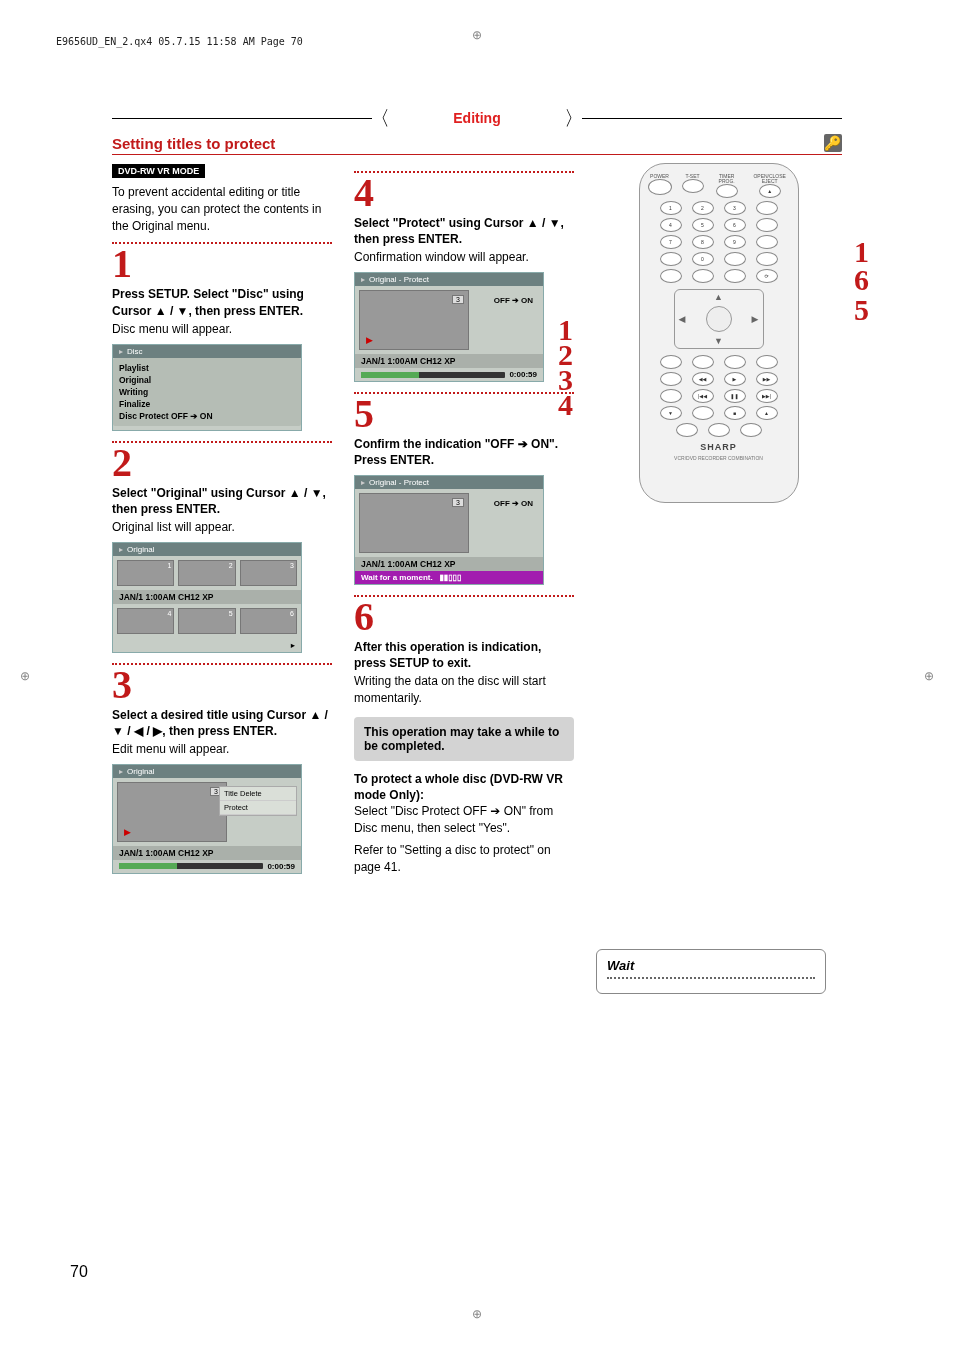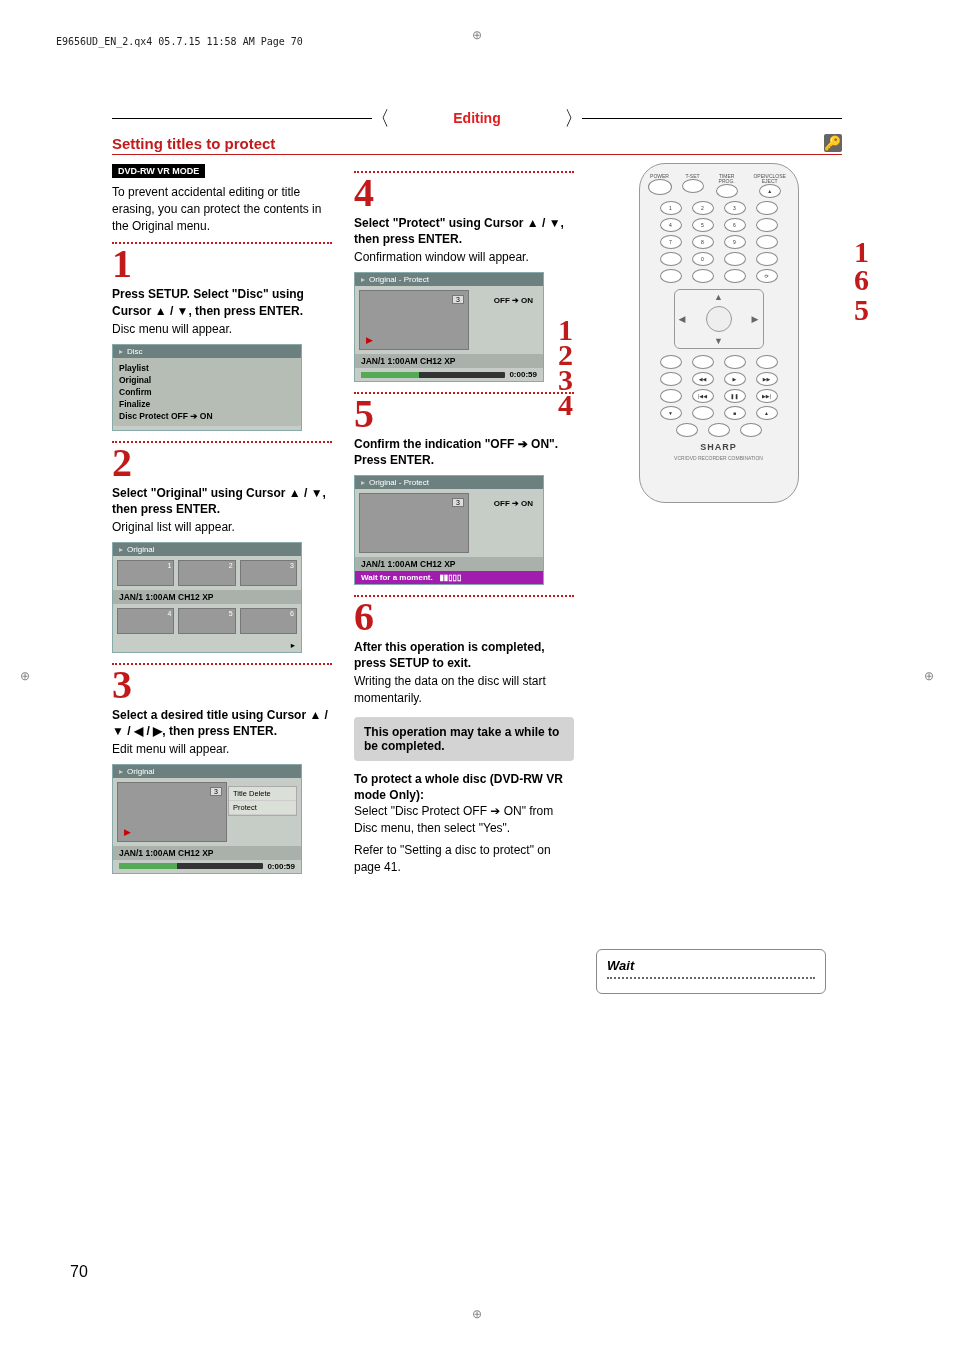--- a/index.html
+++ b/index.html
@@ -164,21 +164,21 @@
   .osd-preview {
     height:60px; background:#999; margin:4px; border:1px solid #777;
     position:relative;
   }
   .osd-preview .play { position:absolute; left:6px; bottom:4px; color:#c00; font-size:9px; }
   .osd-preview .thumb-num {
     position:absolute; right:4px; top:4px; background:#ddd; color:#000;
     border:1px solid #777; font-size:7px; padding:0 3px;
   }
   .osd-sidecol {
-    position:absolute; right:4px; top:4px; width:69px;
+    position:absolute; right:4px; top:4px; width:78px;
     background:#dadfd8; border:1px solid #aaa; font-size:7.5px;
   }
   .osd-sidecol div { padding:2px 4px; border-bottom:1px solid #ccc; }
   .osd-status { background:#a21caf; color:#fff; padding:2px 6px; font-size:8px; font-weight:bold; }
   .onoff-tag {
     position:absolute; right:10px; top:6px;
     font-size:8px; font-weight:bold;
   }
   .osd-wide-body { position:relative; }
 
@@ -278,21 +278,21 @@
       <div class="step-num">1</div>
       <div class="step-head">Press SETUP. Select "Disc" using Cursor ▲ / ▼, then press ENTER.</div>
       <div class="step-body">Disc menu will appear.</div>
 
       
       <div class="osd">
         <div class="osd-title">Disc</div>
         <div class="osd-list">
           <div>Playlist</div>
           <div>Original</div>
-          <div>Confirm</div>
+          <div>Writing</div>
           <div>Finalize</div>
           <div>Disc Protect OFF ➔ ON</div>
         </div>
       </div>
 
       <div class="dotted"></div>
       <div class="step-num">2</div>
       <div class="step-head">Select "Original" using Cursor ▲ / ▼, then press ENTER.</div>
       <div class="step-body">Original list will appear.</div>
 
@@ -375,21 +375,21 @@
         </div>
         <div class="osd-strip">JAN/1 1:00AM CH12 XP</div>
         <div class="osd-status">
           <span>Wait for a moment.</span>
           &nbsp;&nbsp;▮▮▯▯▯
         </div>
       </div>
 
       <div class="dotted"></div>
       <div class="step-num">6</div>
-      <div class="step-head">After this operation is completed, press SETUP to exit.</div>
+      <div class="step-head">After this operation is indication, press SETUP to exit.</div>
       <div class="step-body">Writing the data on the disc will start momentarily.</div>
 
       <div class="info-box">This operation may take a while to be completed.</div>
 
       <div class="sub-head">To protect a whole disc (DVD-RW VR mode Only):</div>
       <div class="step-body">Select "Disc Protect OFF ➔ ON" from Disc menu, then select "Yes".</div>
       <div class="step-body">Refer to "Setting a disc to protect" on page 41.</div>
     </div>
 
     <div class="col col-3">

